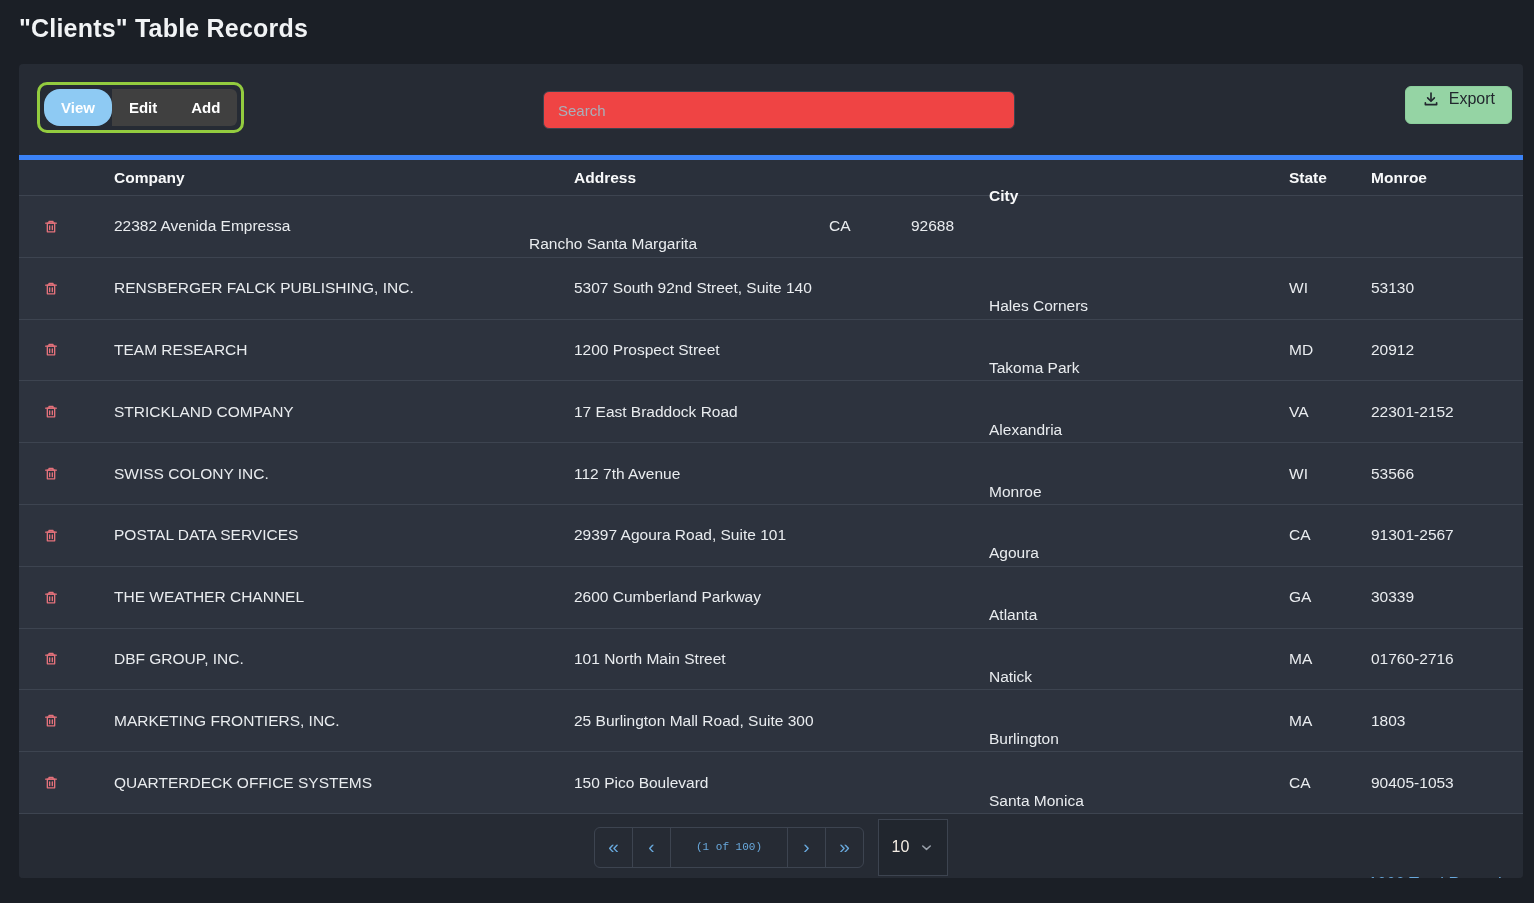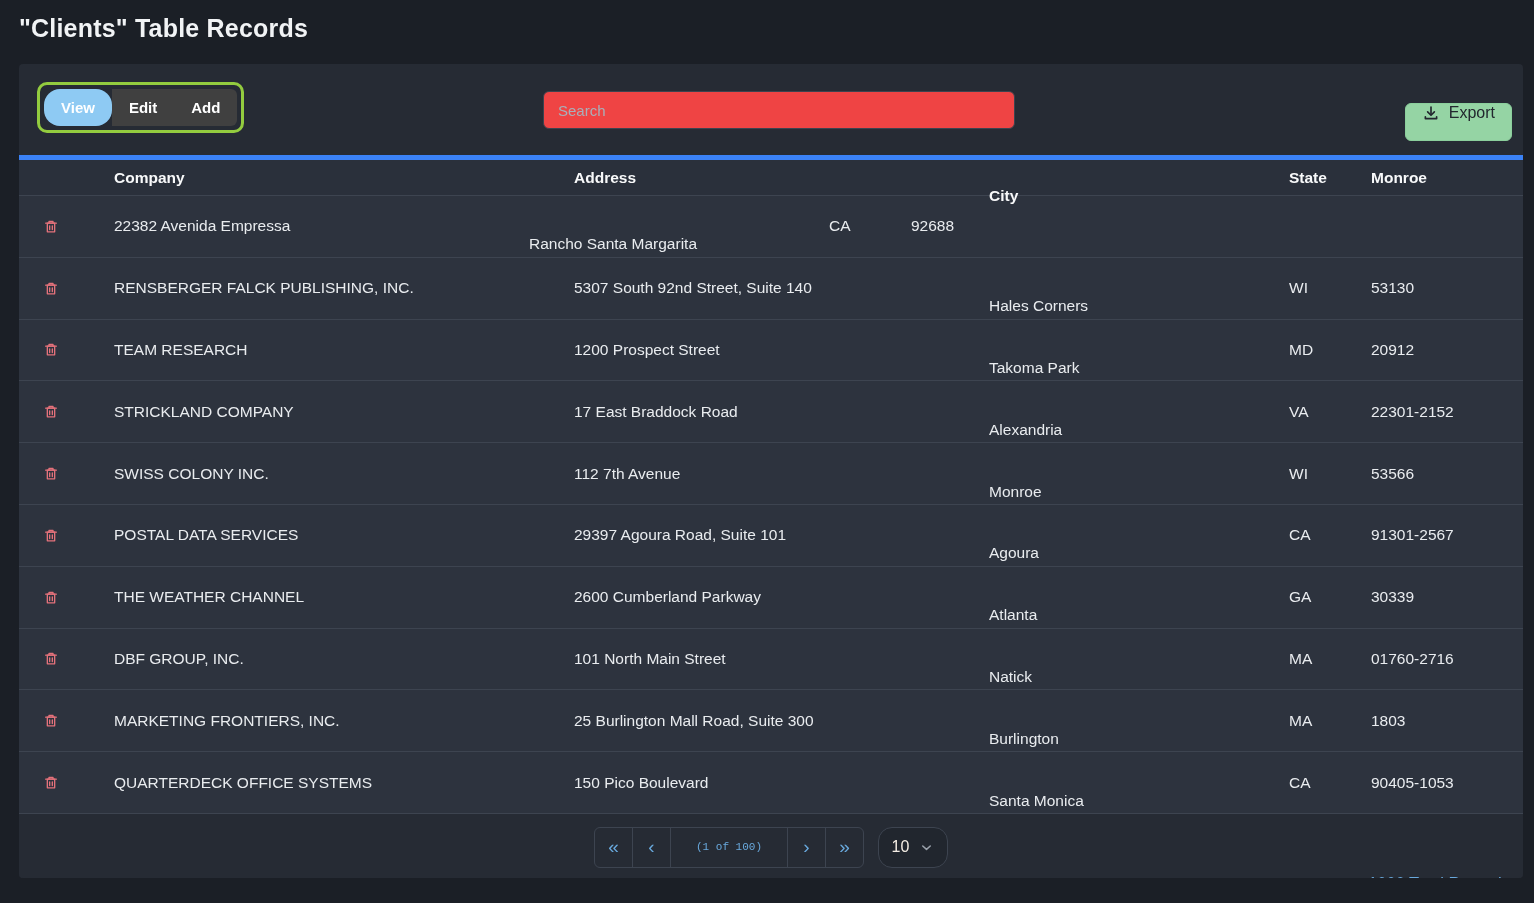--- a/index.html
+++ b/index.html
@@ -40,23 +40,23 @@
     position: absolute; left: 524px; top: 27px;
     width: 472px; height: 38px;
     background: #ef4444;
     border: 1px solid #3c434f; border-radius: 6px;
     color: #e9ecef; font-size: 15px; padding: 0 14px;
     font-family: "Liberation Sans", sans-serif;
     outline: none;
   }
   .search-input::placeholder { color: #a8b0ba; }
   .export-btn {
-    position: absolute; right: 11px; top: 39px;
-    height: 38px; padding: 0 16px;
-    display: flex; align-items: flex-start; gap: 9px;
+    position: absolute; right: 11px; top: 22px;
+    height: 38px; padding: 15px 16px;
+    display: flex; align-items: flex-end; gap: 9px;
     background: #95d4a4; color: #22272e;
     border: 1px solid #8bcf9c; border-radius: 6px;
     font-size: 16px; cursor: pointer;
     font-family: "Liberation Sans", sans-serif;
   }
   .export-btn svg { stroke: #22272e; }
   
   .tbl-header {
     display: flex; align-items: center; height: 41px;
     background: #2a303b;
@@ -93,23 +93,23 @@
     background: transparent;
     border: 1px solid #3d4450;
     color: #69a9dd; font-size: 19px;
     margin-left: -1px; cursor: pointer;
     font-family: "Liberation Sans", sans-serif;
   }
   .pg-btn.first { border-radius: 6px 0 0 6px; margin-left: 0; }
   .pg-btn.last  { border-radius: 0 6px 6px 0; }
   .pg-current   { font-size: 11px; padding: 0 25px; cursor: default; font-family: Liberation Mono, monospace; }
   .page-size {
-    margin-left: 14px; width: 70px; height: 41px;
+    margin-left: 14px; width: 70px; height: 57px;
     background: #21262e;
-    border: 1px solid #3d4450; border-radius: 14px;
+    border: 1px solid #3d4450; border-radius: 0;
     display: flex; align-items: center; justify-content: center; gap: 10px;
     color: #f4ede4; font-size: 16px; cursor: pointer;
   }
   .page-size svg { stroke: #9aa1ab; }
   .total-records {
     position: absolute; right: 13px; top: 50%; transform: translateY(-50%);
     color: #69a9dd; font-size: 16.5px; margin-top: 36px;
   }
 </style>
 </head>

